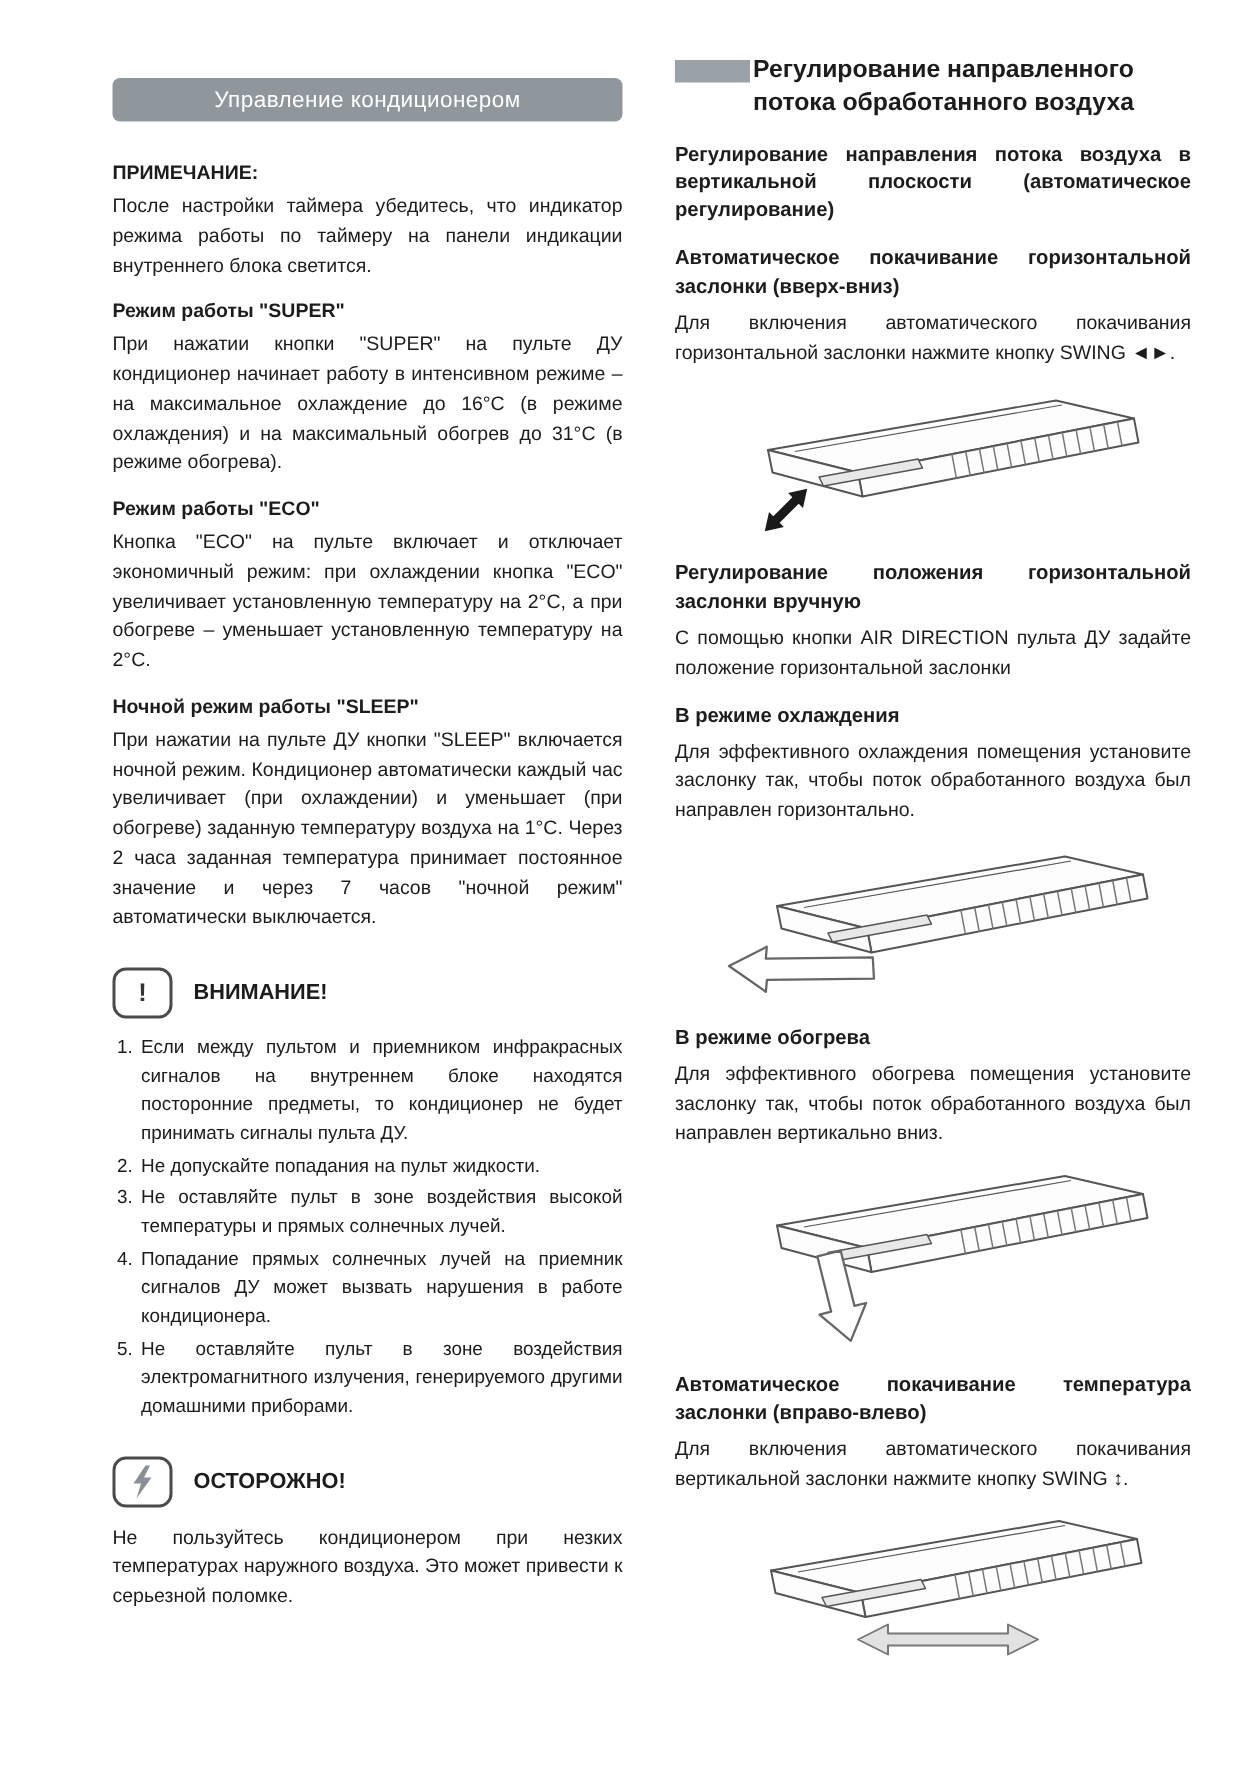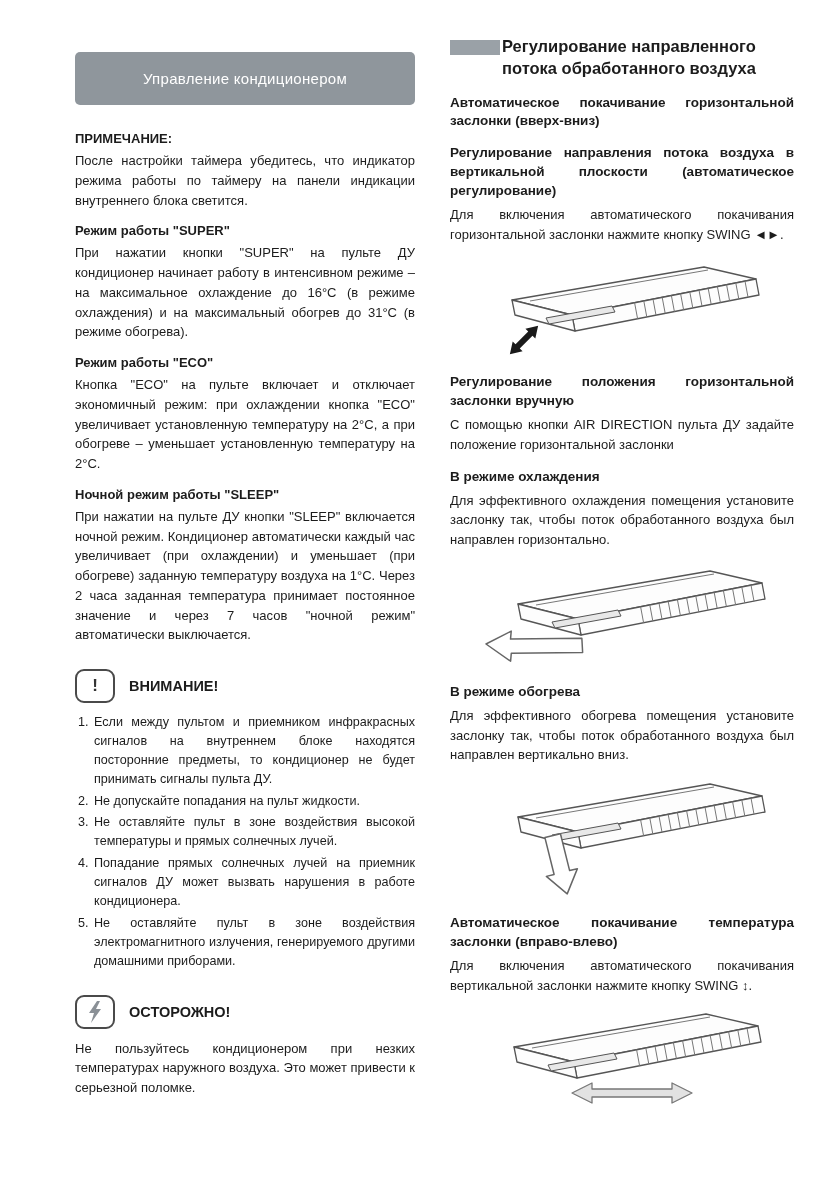--- a/index.html
+++ b/index.html
@@ -2,21 +2,21 @@
 <html><head>
 <meta charset="utf-8">
 <style>
   html,body{margin:0;padding:0;background:#ffffff;}
   .page{position:relative;width:840px;height:1192px;background:#fff;overflow:hidden;
         font-family:"Liberation Sans",sans-serif;color:#1c1c1c;}
   .col-left{position:absolute;left:75px;top:52px;width:340px;}
   .col-right{position:absolute;left:450px;top:36px;width:344px;}
 
   .header-pill{background:#8f969c;color:#fff;text-align:center;font-size:15px;
-               padding:18px 0;border-radius:5px;letter-spacing:.3px;}
+               padding:6px 0;border-radius:5px;letter-spacing:.3px;}
 
   .sub-heading{font-size:13px;font-weight:bold;margin:13px 0 5px;}
   .first{margin-top:26px;}
   .body-text{font-size:13px;line-height:1.52;text-align:justify;margin:0 0 8px;}
 
   .warn-row{display:flex;align-items:center;gap:14px;margin:24px 0 10px;}
   .warn-box{width:36px;height:30px;border:2px solid #4a4a4a;border-radius:9px;flex:none;
             display:flex;align-items:center;justify-content:center;
             font-size:17px;font-weight:bold;color:#333;}
   .warn-title{font-size:14.5px;font-weight:bold;}
@@ -87,22 +87,22 @@
     </div>
     <p class="body-text">Не пользуйтесь кондиционером при незких температурах наружного воздуха. Это может привести к серьезной поломке.</p>
   </div>
 
   <div class="col-right">
     <div class="title-row">
       <span class="title-marker"></span>
       <h2 class="main-title">Регулирование направленного потока обработанного воздуха</h2>
     </div>
 
+    <div class="r-heading">Регулирование направления потока воздуха в вертикальной плоскости (автоматическое регулирование)</div>
     <div class="r-heading">Автоматическое покачивание горизонтальной заслонки (вверх-вниз)</div>
-    <div class="r-heading">Регулирование направления потока воздуха в вертикальной плоскости (автоматическое регулирование)</div>
     <p class="body-text">Для включения автоматического покачивания горизонтальной заслонки нажмите кнопку SWING ◄►.</p>
 
     <div class="fig">
       <svg width="300" height="108" viewBox="0 0 300 108">
         <use href="#acunit" x="18" y="6"></use>
         <g transform="translate(52,88) rotate(45)">
           <path d="M0,-20 L7,-9 L3,-9 L3,9 L7,9 L0,20 L-7,9 L-3,9 L-3,-9 L-7,-9 Z" fill="#1a1a1a"></path>
         </g>
       </svg>
     </div>

